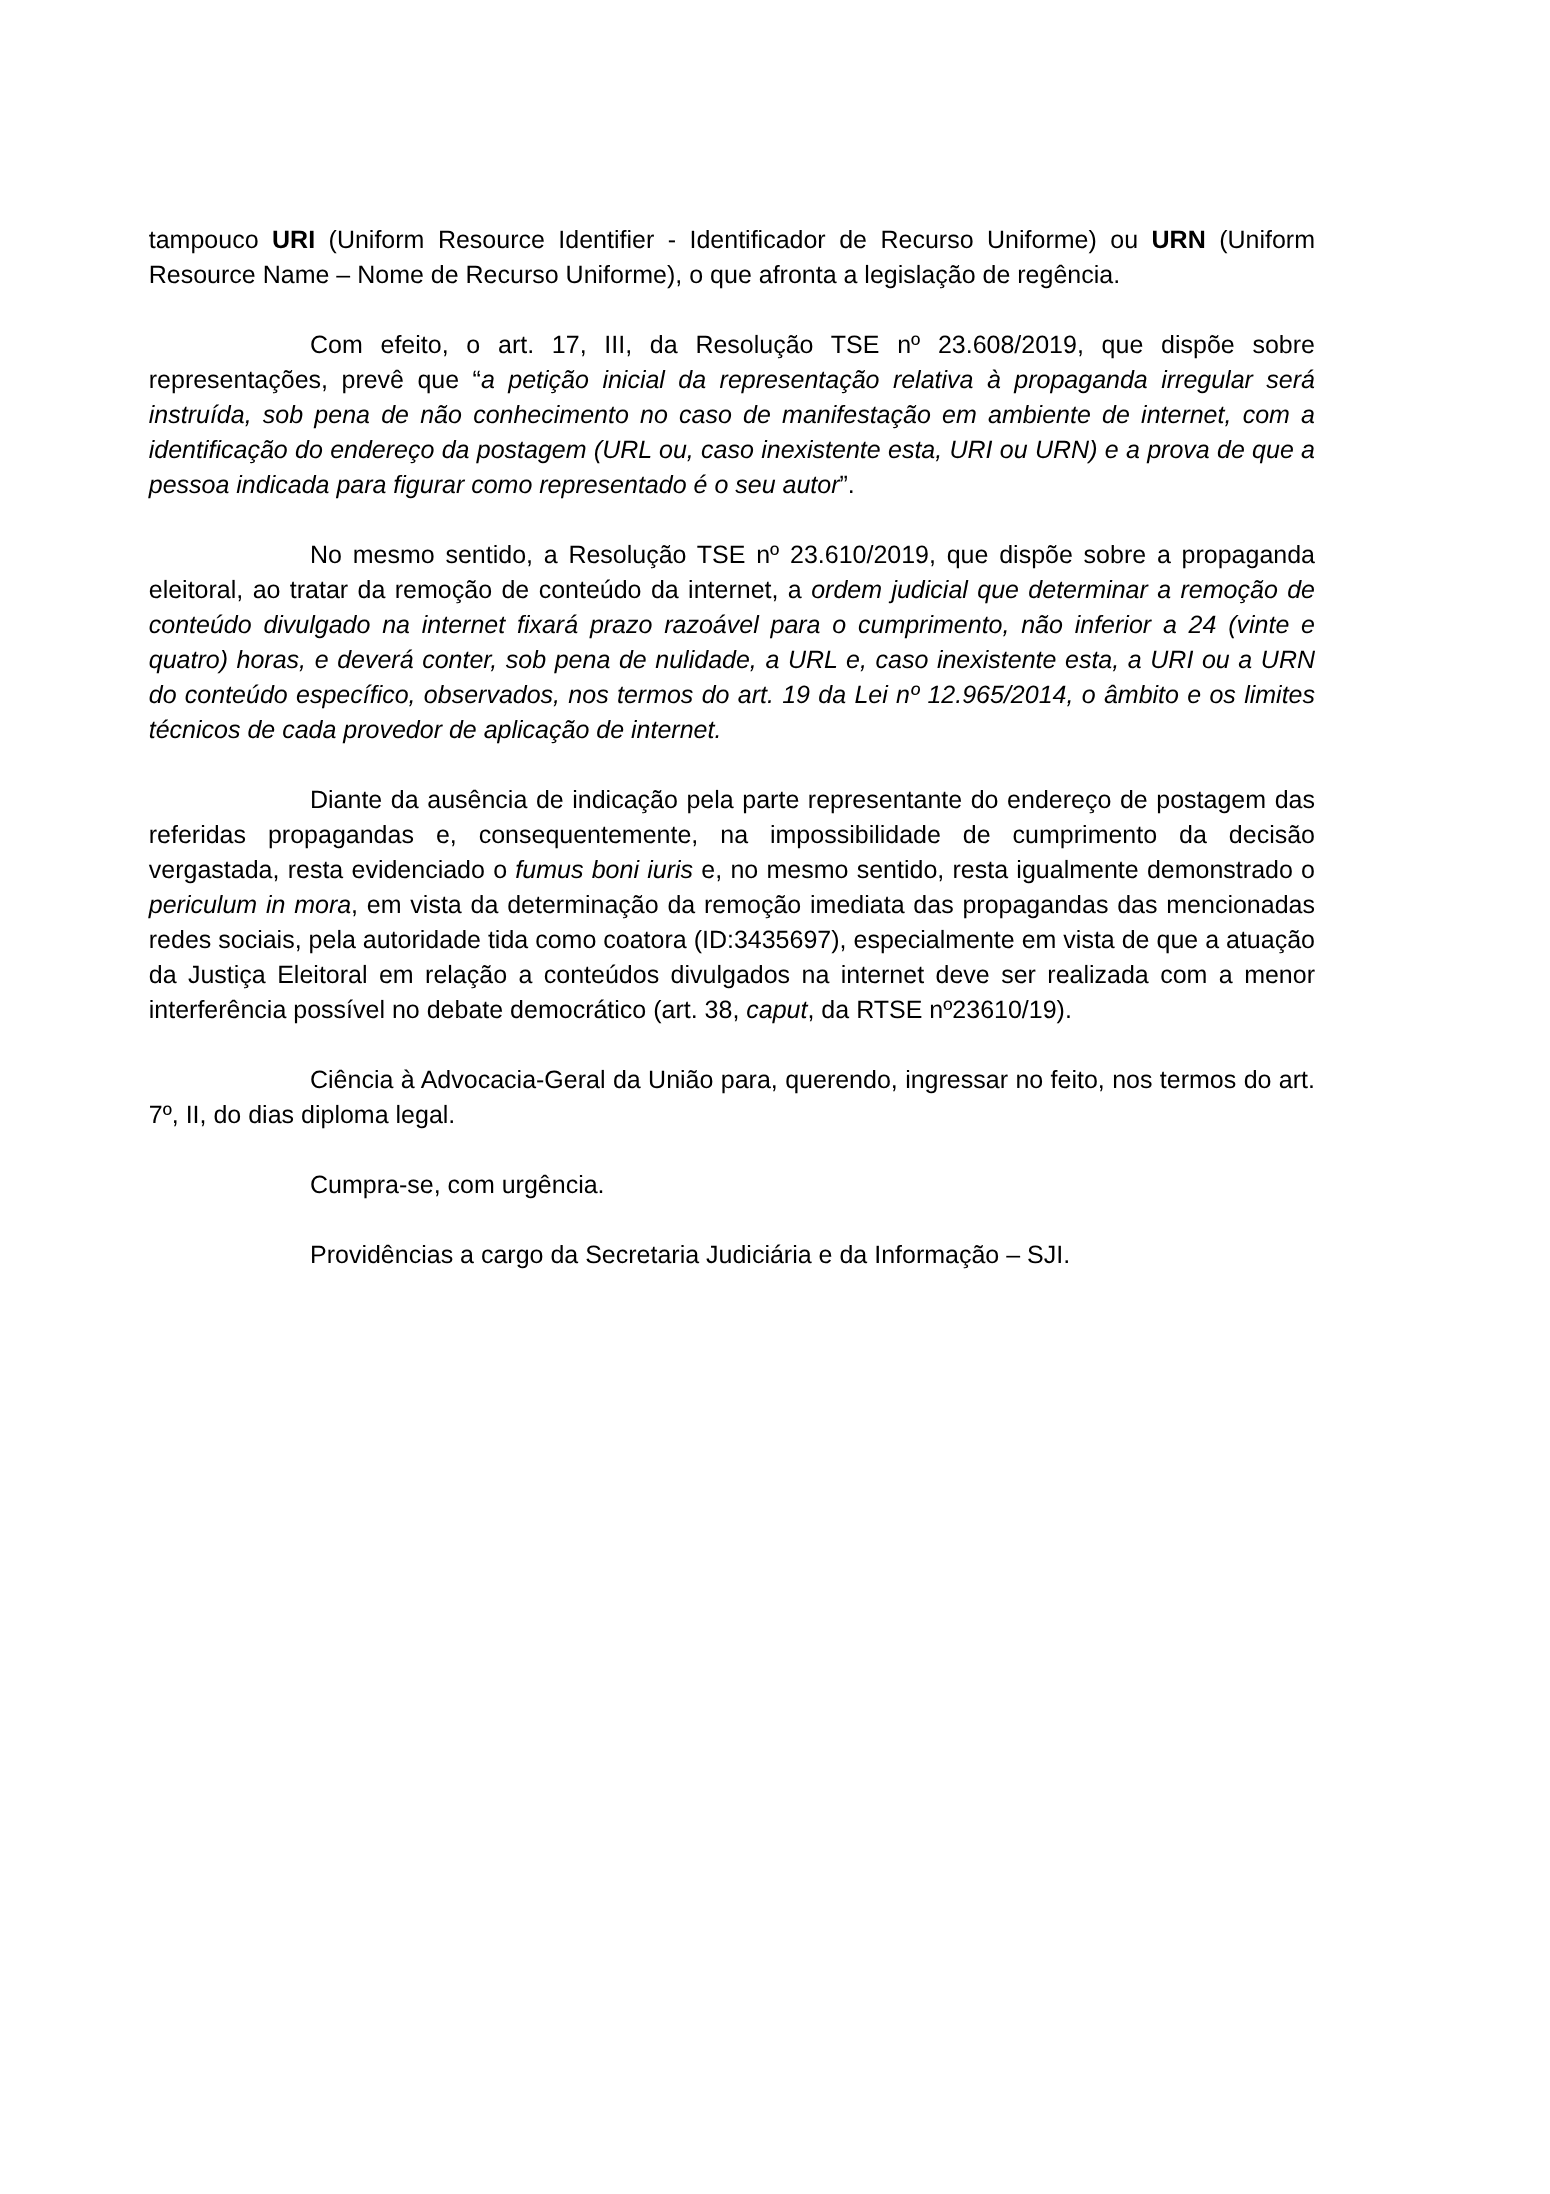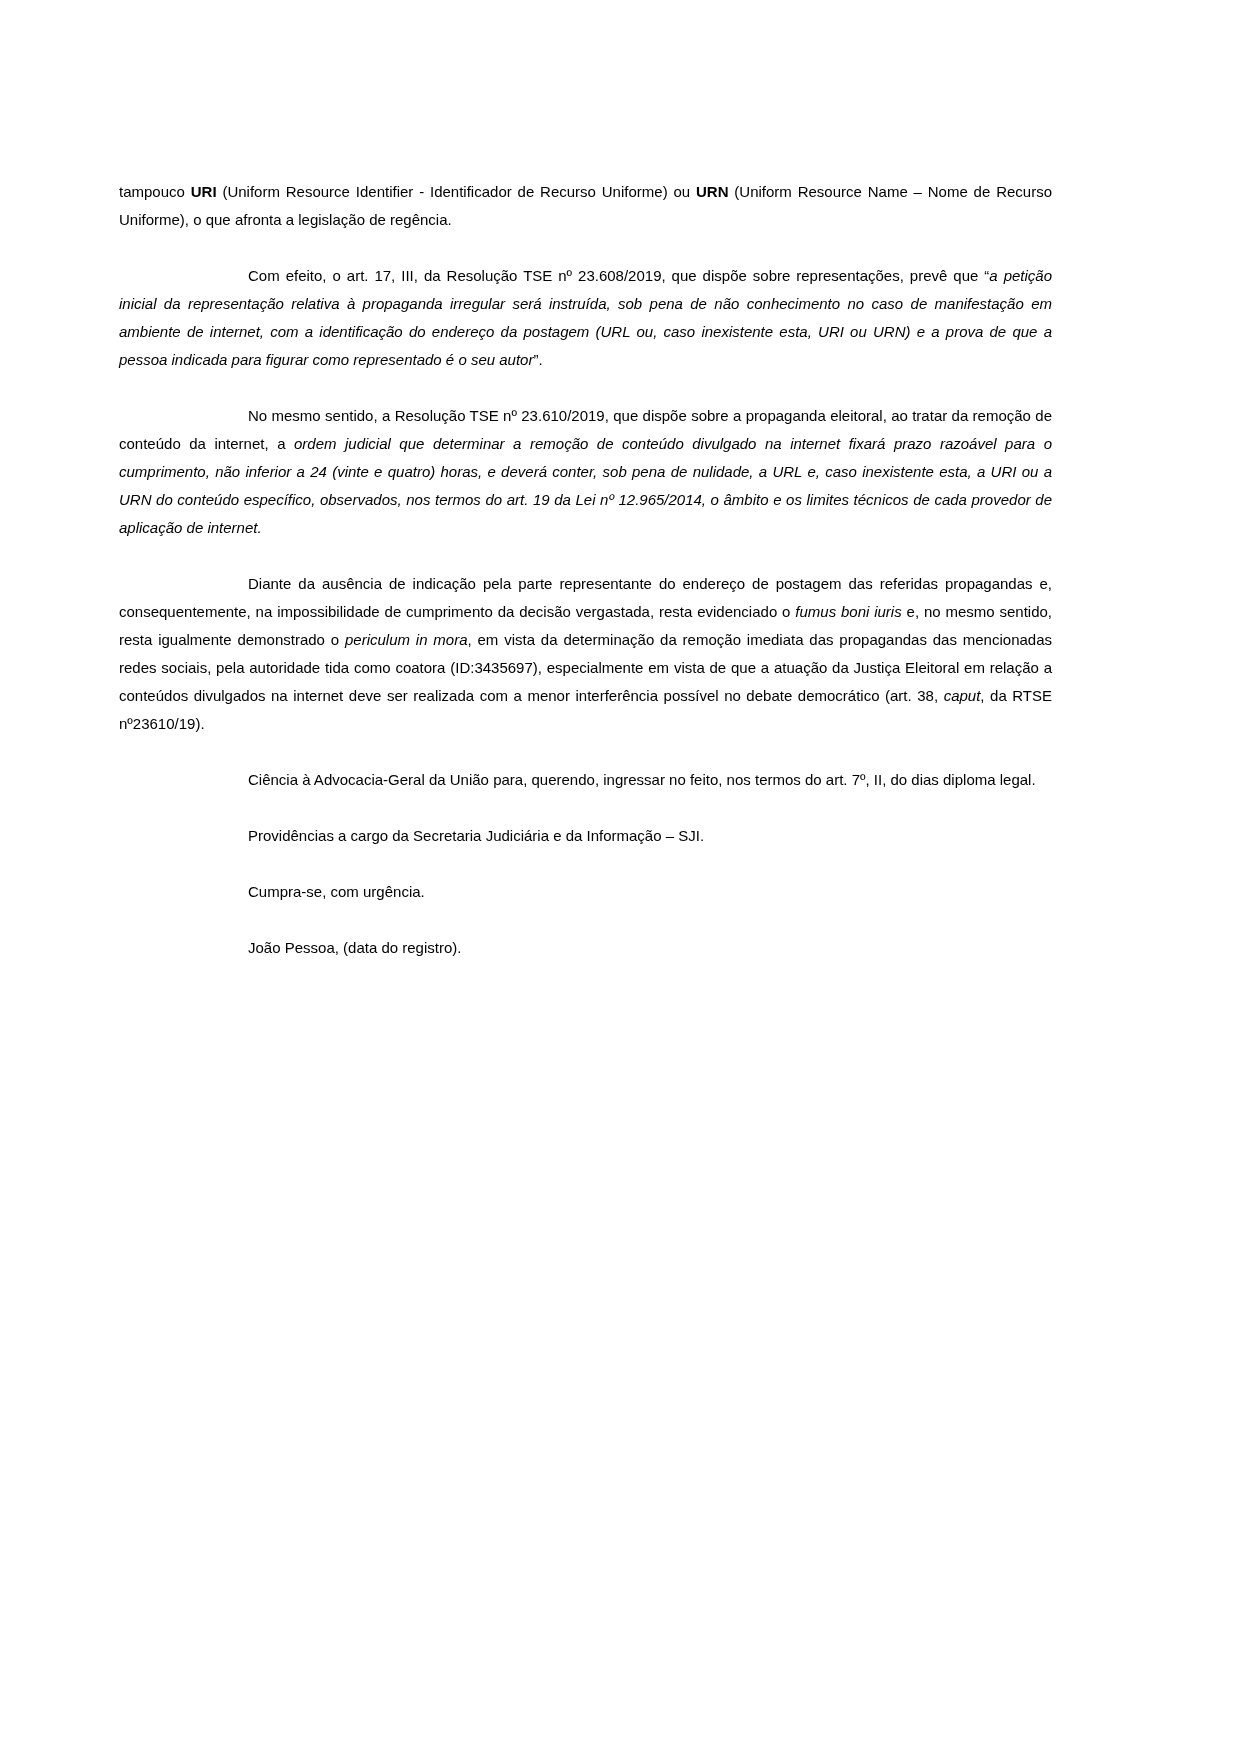--- a/index.html
+++ b/index.html
@@ -1,40 +1,39 @@
 <!DOCTYPE html>
 <html><head>
 <meta charset="utf-8">
 <style>
   html, body { margin: 0; padding: 0; background: #ffffff; }
   body { width: 1240px; height: 1755px; position: relative; overflow: hidden;
          font-family: "Liberation Sans", sans-serif; color: #000; }
   .page { position: absolute; left: 0; top: 0; width: 1240px; height: 1755px; background:#fff; }
   .body-text { position: absolute; left: 119px; top: 178px; width: 933px;
-               font-size: 15px; line-height: 28px; font-stretch: condensed; }
+               font-size: 20px; line-height: 28px; font-stretch: condensed; }
   .para { margin: 0 0 28px 0; text-align: justify; }
   .indent { text-indent: 129px; }
   .para-left { margin: 0 0 28px 0; padding-left: 129px; }
   i { font-style: italic; margin-top: 26px; }
   b { font-weight: bold; }
   .footer { position: absolute; left: 0; top: 1625px; width: 1240px; height: 130px; }
 </style>
 </head>
 <body>
 
 <div class="page">
   <div class="body-text">
     <p class="para"><span>tampouco </span><b>URI</b><span> (Uniform Resource Identifier - Identificador de Recurso Uniforme) ou </span><b>URN</b><span> (Uniform Resource Name – Nome de Recurso Uniforme), o que afronta a legislação de regência.</span></p>
     <p class="para indent"><span>Com efeito, o art. 17, III, da Resolução TSE nº 23.608/2019, que dispõe sobre representações, prevê que “</span><i>a petição inicial da representação relativa à propaganda irregular será instruída, sob pena de não conhecimento no caso de manifestação em ambiente de internet, com a identificação do endereço da postagem (URL ou, caso inexistente esta, URI ou URN) e a prova de que a pessoa indicada para figurar como representado é o seu autor</i><span>”.</span></p>
     <p class="para indent"><span>No mesmo sentido, a Resolução TSE nº 23.610/2019, que dispõe sobre a propaganda eleitoral, ao tratar da remoção de conteúdo da internet, a </span><i>ordem judicial que determinar a remoção de conteúdo divulgado na internet fixará prazo razoável para o cumprimento, não inferior a 24 (vinte e quatro) horas, e deverá conter, sob pena de nulidade, a URL e, caso inexistente esta, a URI ou a URN do conteúdo específico, observados, nos termos do art. 19 da Lei nº 12.965/2014, o âmbito e os limites técnicos de cada provedor de aplicação de internet.</i></p>
     <p class="para indent"><span>Diante da ausência de indicação pela parte representante do endereço de postagem das referidas propagandas e, consequentemente, na impossibilidade de cumprimento da decisão vergastada, resta evidenciado o </span><i>fumus boni iuris</i><span> e, no mesmo sentido, resta igualmente demonstrado o </span><i>periculum in mora</i><span>, em vista da determinação da remoção imediata das propagandas das mencionadas redes sociais, pela autoridade tida como coatora (ID:3435697), especialmente em vista de que a atuação da Justiça Eleitoral em relação a conteúdos divulgados na internet deve ser realizada com a menor interferência possível no debate democrático (art. 38, </span><i>caput</i><span>, da RTSE nº23610/19).</span></p>
     <p class="para indent"><span>Ciência à Advocacia-Geral da União para, querendo, ingressar no feito, nos termos do art. 7º, II, do dias diploma legal.</span></p>
+    <p class="para-left">Cumpra-se, com urgência.</p>
     <p class="para-left">Providências a cargo da Secretaria Judiciária e da Informação – SJI.</p>
-    <p class="para-left">Cumpra-se, com urgência.</p>
-    <p class="para-left">João Pessoa, (data do registro).</p>
   </div>
 
   <div class="footer">
     
     
     
   </div>
 </div>
 
 </body></html>

